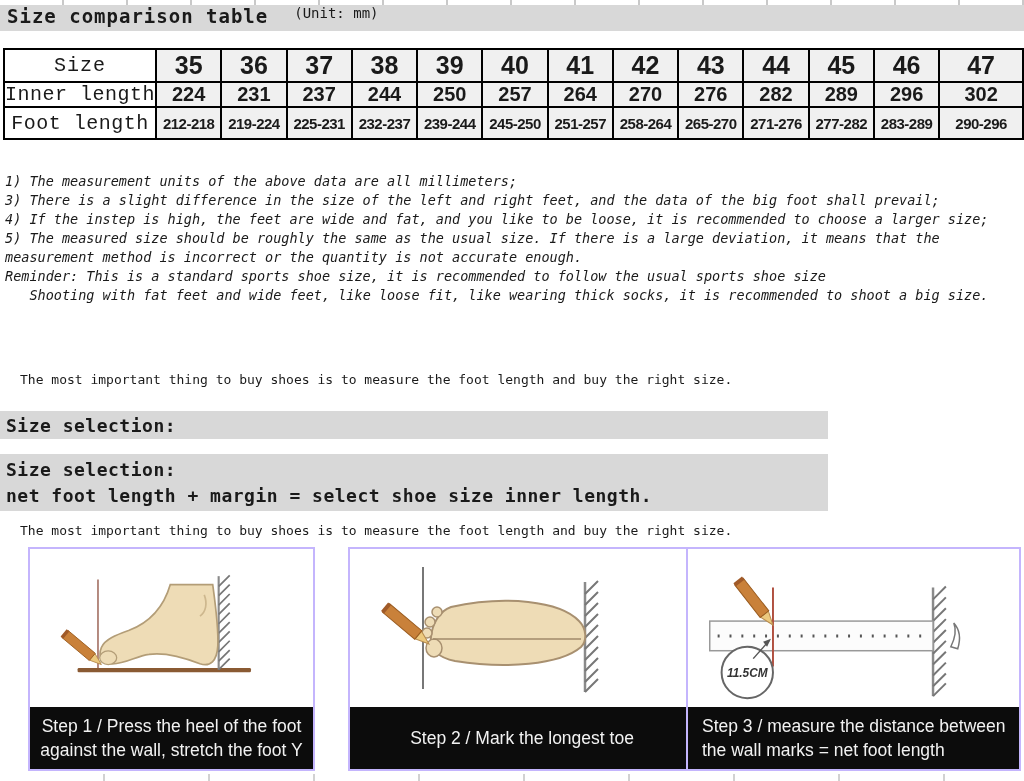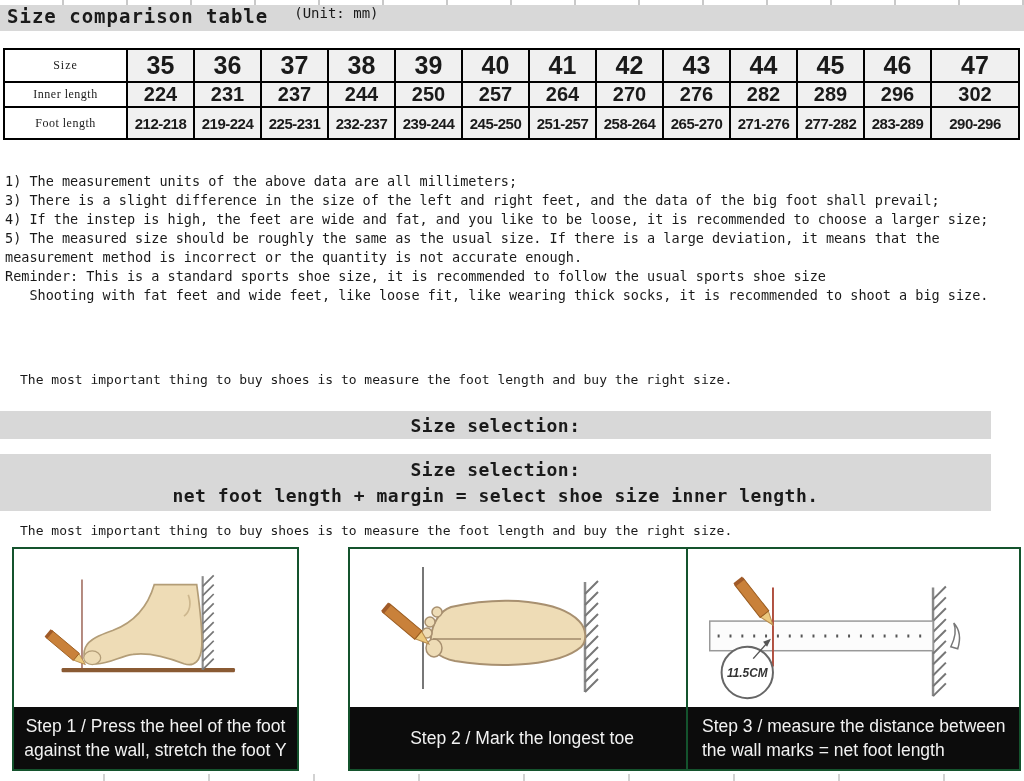--- a/index.html
+++ b/index.html
@@ -16,49 +16,49 @@
 
   .title-band{position:absolute;top:5px;left:0;width:1024px;height:26px;background:var(--band_gray);
               display:flex;padding-left:7px;gap:26px;}
   .title-band .t1{font-size:19px;font-weight:bold;letter-spacing:1px;}
   .title-band .t2{font-size:14px;}
 
   table.size-table{position:absolute;top:48px;left:3px;border-collapse:collapse;table-layout:fixed;}
   table.size-table td{border:2px solid #000;text-align:center;vertical-align:middle;
                       background:var(--cell_gray);font-family:"Liberation Sans",sans-serif;
                       font-weight:bold;overflow:hidden;white-space:nowrap;}
-  table.size-table td.lbl{background:#fff;font-family:Liberation Serif, serif;
-                          font-weight:normal;font-size:12px;letter-spacing:1px;}
+  table.size-table td.lbl{background:#fff;font-family:Liberation Mono, monospace;
+                          font-weight:normal;font-size:20px;letter-spacing:1px;}
   tr.r0{height:33px;} tr.r0 td{font-size:25px;}
   tr.r1{height:20px;padding-left:39px;} tr.r1 td{font-size:20px;}
   tr.r2{height:32px;margin-top:20px;} tr.r2 td{font-size:15px;letter-spacing:-0.5px;}
   tr.r2 td.lbl, tr.r1 td.lbl{letter-spacing:0.5px;}
 
   .notes{position:absolute;top:172px;left:5px;width:1008px;font-size:13.5px;line-height:19px;}
-  .notes div{white-space:pre-wrap;}
+  .notes div{white-space:pre-wrap;font-style:italic;}
   .tip{position:absolute;left:20px;font-size:13px;}
   .tip1{top:372px;} .tip2{top:523px;}
 
-  .band{position:absolute;left:0;width:991px;background:var(--band_gray);display:flex;
-        flex-direction:column;justify-content:center;align-items:center;}
+  .band{position:absolute;left:0;width:828px;background:var(--band_gray);display:flex;
+        flex-direction:column;justify-content:center;padding-left:6px;}
   .band1{top:411px;height:28px;}
   .band2{top:454px;height:57px;line-height:26px;}
   .band .bt{font-size:18px;font-weight:bold;letter-spacing:0.5px;}
 
   .panels{position:absolute;top:547px;left:0;width:1024px;height:224px;}
-  .panel{position:absolute;top:0;height:224px;border:2px solid #14532d;background:#fff;
+  .panel{position:absolute;top:0;height:224px;border:2px solid #c4b5fd;background:#fff;
          display:flex;flex-direction:column;}
   .panel .img{flex:1;position:relative;background:#fff;}
   .panel .img svg{position:absolute;inset:0;width:100%;height:100%;}
   .panel .caption{height:62px;background:var(--caption_bg);color:#f2f2f2;
                   font-family:"Liberation Sans",sans-serif;font-size:17.5px;line-height:1.38;
                   display:flex;align-items:center;justify-content:center;text-align:center;
                   padding:2px 8px;}
   .panel3 .caption{justify-content:flex-start;text-align:left;padding-left:14px;padding-right:4px;}
-  .p1{left:12px;width:287px;} .p2{left:348px;width:348px;} .p3{left:686px;width:335px;}
+  .p1{left:28px;width:287px;} .p2{left:348px;width:348px;} .p3{left:686px;width:335px;}
 </style>
 </head>
 <body>
 
 <div class="page">
   <div class="tick-strip tick-top"></div>
 
   <div class="title-band">
     <span class="t1">Size comparison table</span>
     <span class="t2">(Unit: mm)</span>

